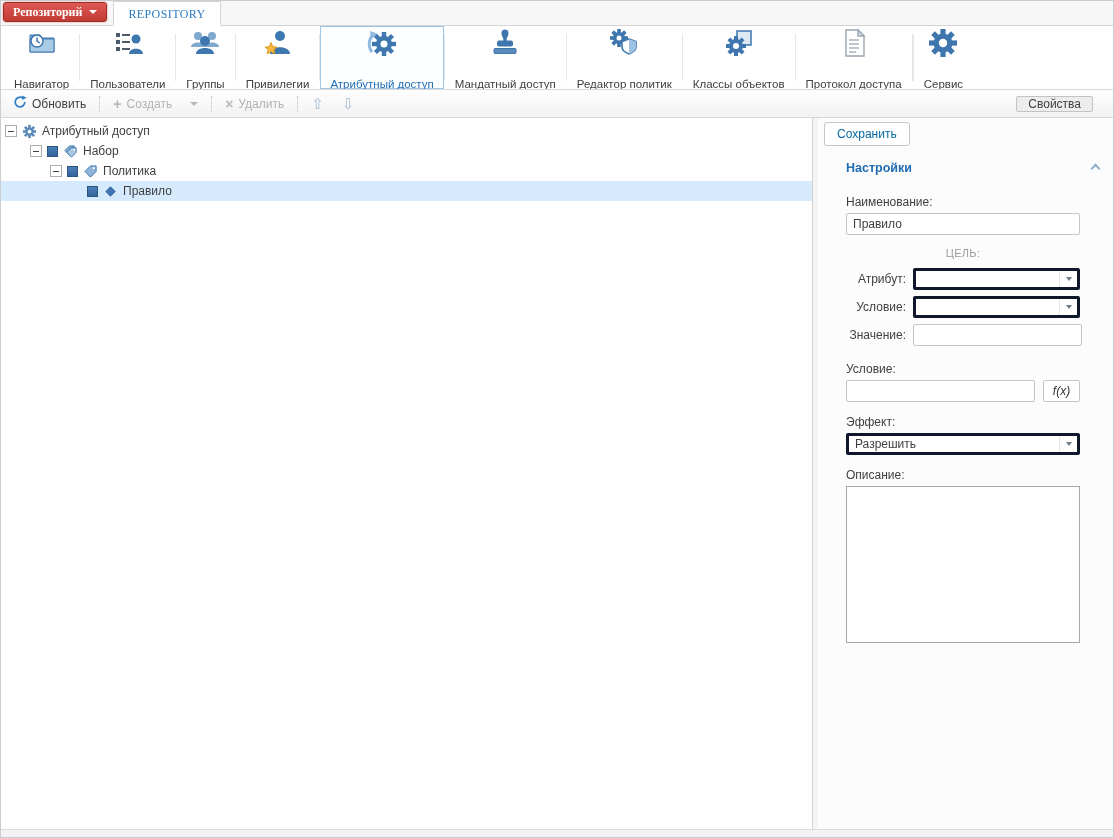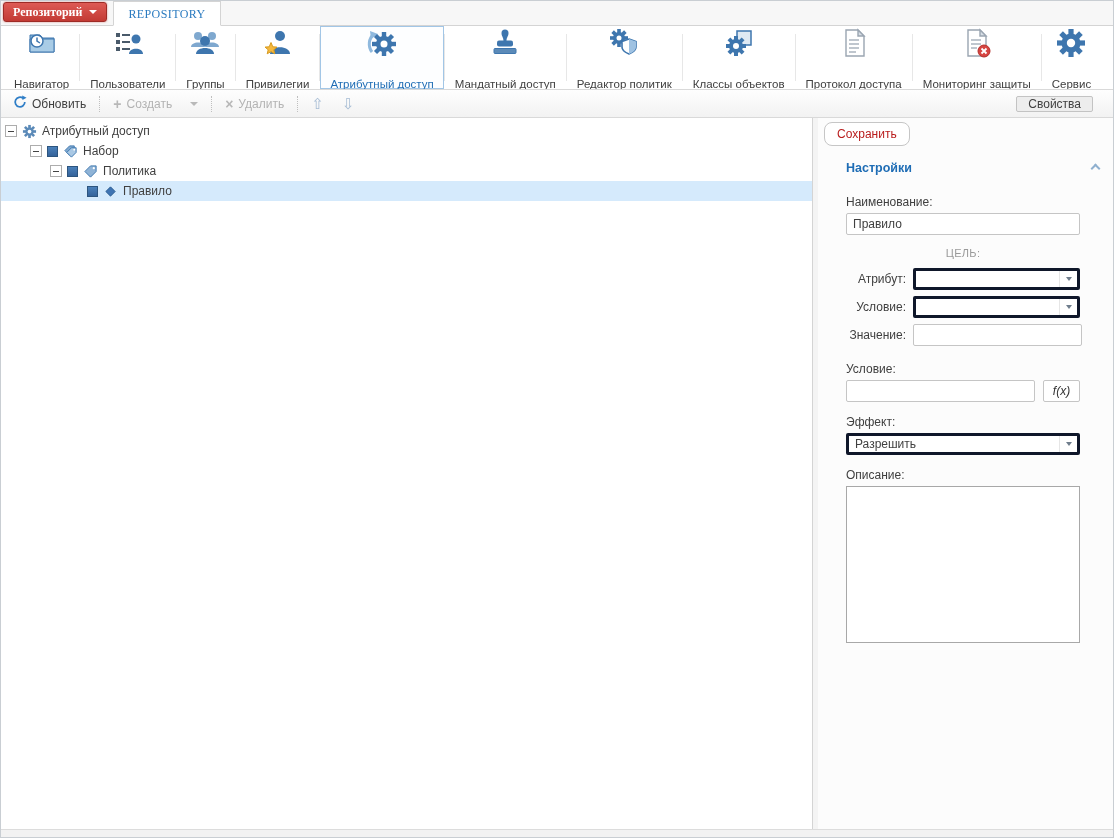--- a/index.html
+++ b/index.html
@@ -55,21 +55,21 @@
   .expander::after { content:""; position:absolute; left:2px; right:2px; top:5px; height:1px; background:#444; }
   .exp-slot { width:12px; flex:none; }
   .tcheck { width:11px; height:11px; flex:none; background:linear-gradient(#4a80ba,#35639a); border:1px solid #2d557f; }
   .ticon16 { width:15px; height:15px; flex:none; display:flex; align-items:center; justify-content:center; }
 
   .splitter { width:5px; flex:none; background:#f4f4f4; cursor:col-resize; }
 
   
   .props { flex:1; background:#fcfcfc; overflow:hidden; font-size:12px; color:#404040; }
   .save-btn { margin:4px 0 0 6px; padding:4px 12px; border:1px solid #c6c6c6; background:#fff;
-              border-radius:8px; font-size:12px; color:#b91c1c; font-family:inherit; cursor:pointer; }
+              border-radius:3px; font-size:12px; color:#0369a1; font-family:inherit; cursor:pointer; }
   .section-header { display:flex; align-items:center; margin:15px 10px 0 28px;gap:37px; }
   .stitle { color:#1f6db5; font-weight:bold; font-size:12.5px; }
   .chev-up { width:7px; height:7px; border-left:2px solid #8fb0cf; border-top:2px solid #8fb0cf;
              transform:rotate(45deg); margin-left:auto; margin-right:4px; cursor:pointer; }
   .form { margin:0 34px 0 28px; width:234px; }
   .flabel { display:block; margin:0 0 4px; }
   .mt-first { margin-top:20px; } .mt-mid { margin-top:16px; } .mt-sm { margin-top:13px; }
   input.text { width:100%; height:22px; border:1px solid #c5c5c5; border-radius:2px; background:#fff;
                padding:0 6px; font-size:12px; font-family:inherit; color:#404040; }
   .target-row { display:flex; align-items:center; margin:12px 0 9px;flex-direction:column; }
@@ -239,34 +239,20 @@
             <path d="M20 3l6 6h-6z" fill="#d7dee6" stroke="#9aa5b1" stroke-width="1.4"></path>
             <g stroke="#aab4bf" stroke-width="1.6">
               <path d="M11 13h10M11 17h10M11 21h10M11 25h7"></path>
             </g>
           </svg>
       </span>
       <span>Протокол доступа</span>
     </div>
     <div class="rsep"></div>
 
-    <div class="ritem">
-      <span class="ricon">
-        <svg width="32" height="32" viewBox="0 0 32 32">
-            <path d="M7 3h12l6 6v20H7z" fill="#fff" stroke="#9aa5b1" stroke-width="1.4"></path>
-            <path d="M19 3l6 6h-6z" fill="#d7dee6" stroke="#9aa5b1" stroke-width="1.4"></path>
-            <g stroke="#aab4bf" stroke-width="1.6">
-              <path d="M10 13h10M10 17h10M10 21h6"></path>
-            </g>
-            <circle cx="23" cy="24" r="6" fill="#d64541" stroke="#b5302c"></circle>
-            <path d="M20.5 21.5l5 5M25.5 21.5l-5 5" stroke="#fff" stroke-width="1.8"></path>
-          </svg>
-      </span>
-      <span>Мониторинг защиты</span>
-    </div>
     <div class="rsep"></div>
 
     <div class="ritem">
       <span class="ricon">
         <svg width="32" height="32" viewBox="0 0 32 32">
             <g transform="translate(16,16)" fill="#3e76ae">
               <rect x="-2.6" y="-14" width="5.2" height="28"></rect>
               <rect x="-2.6" y="-14" width="5.2" height="28" transform="rotate(45)"></rect>
               <rect x="-2.6" y="-14" width="5.2" height="28" transform="rotate(90)"></rect>
               <rect x="-2.6" y="-14" width="5.2" height="28" transform="rotate(135)"></rect>

